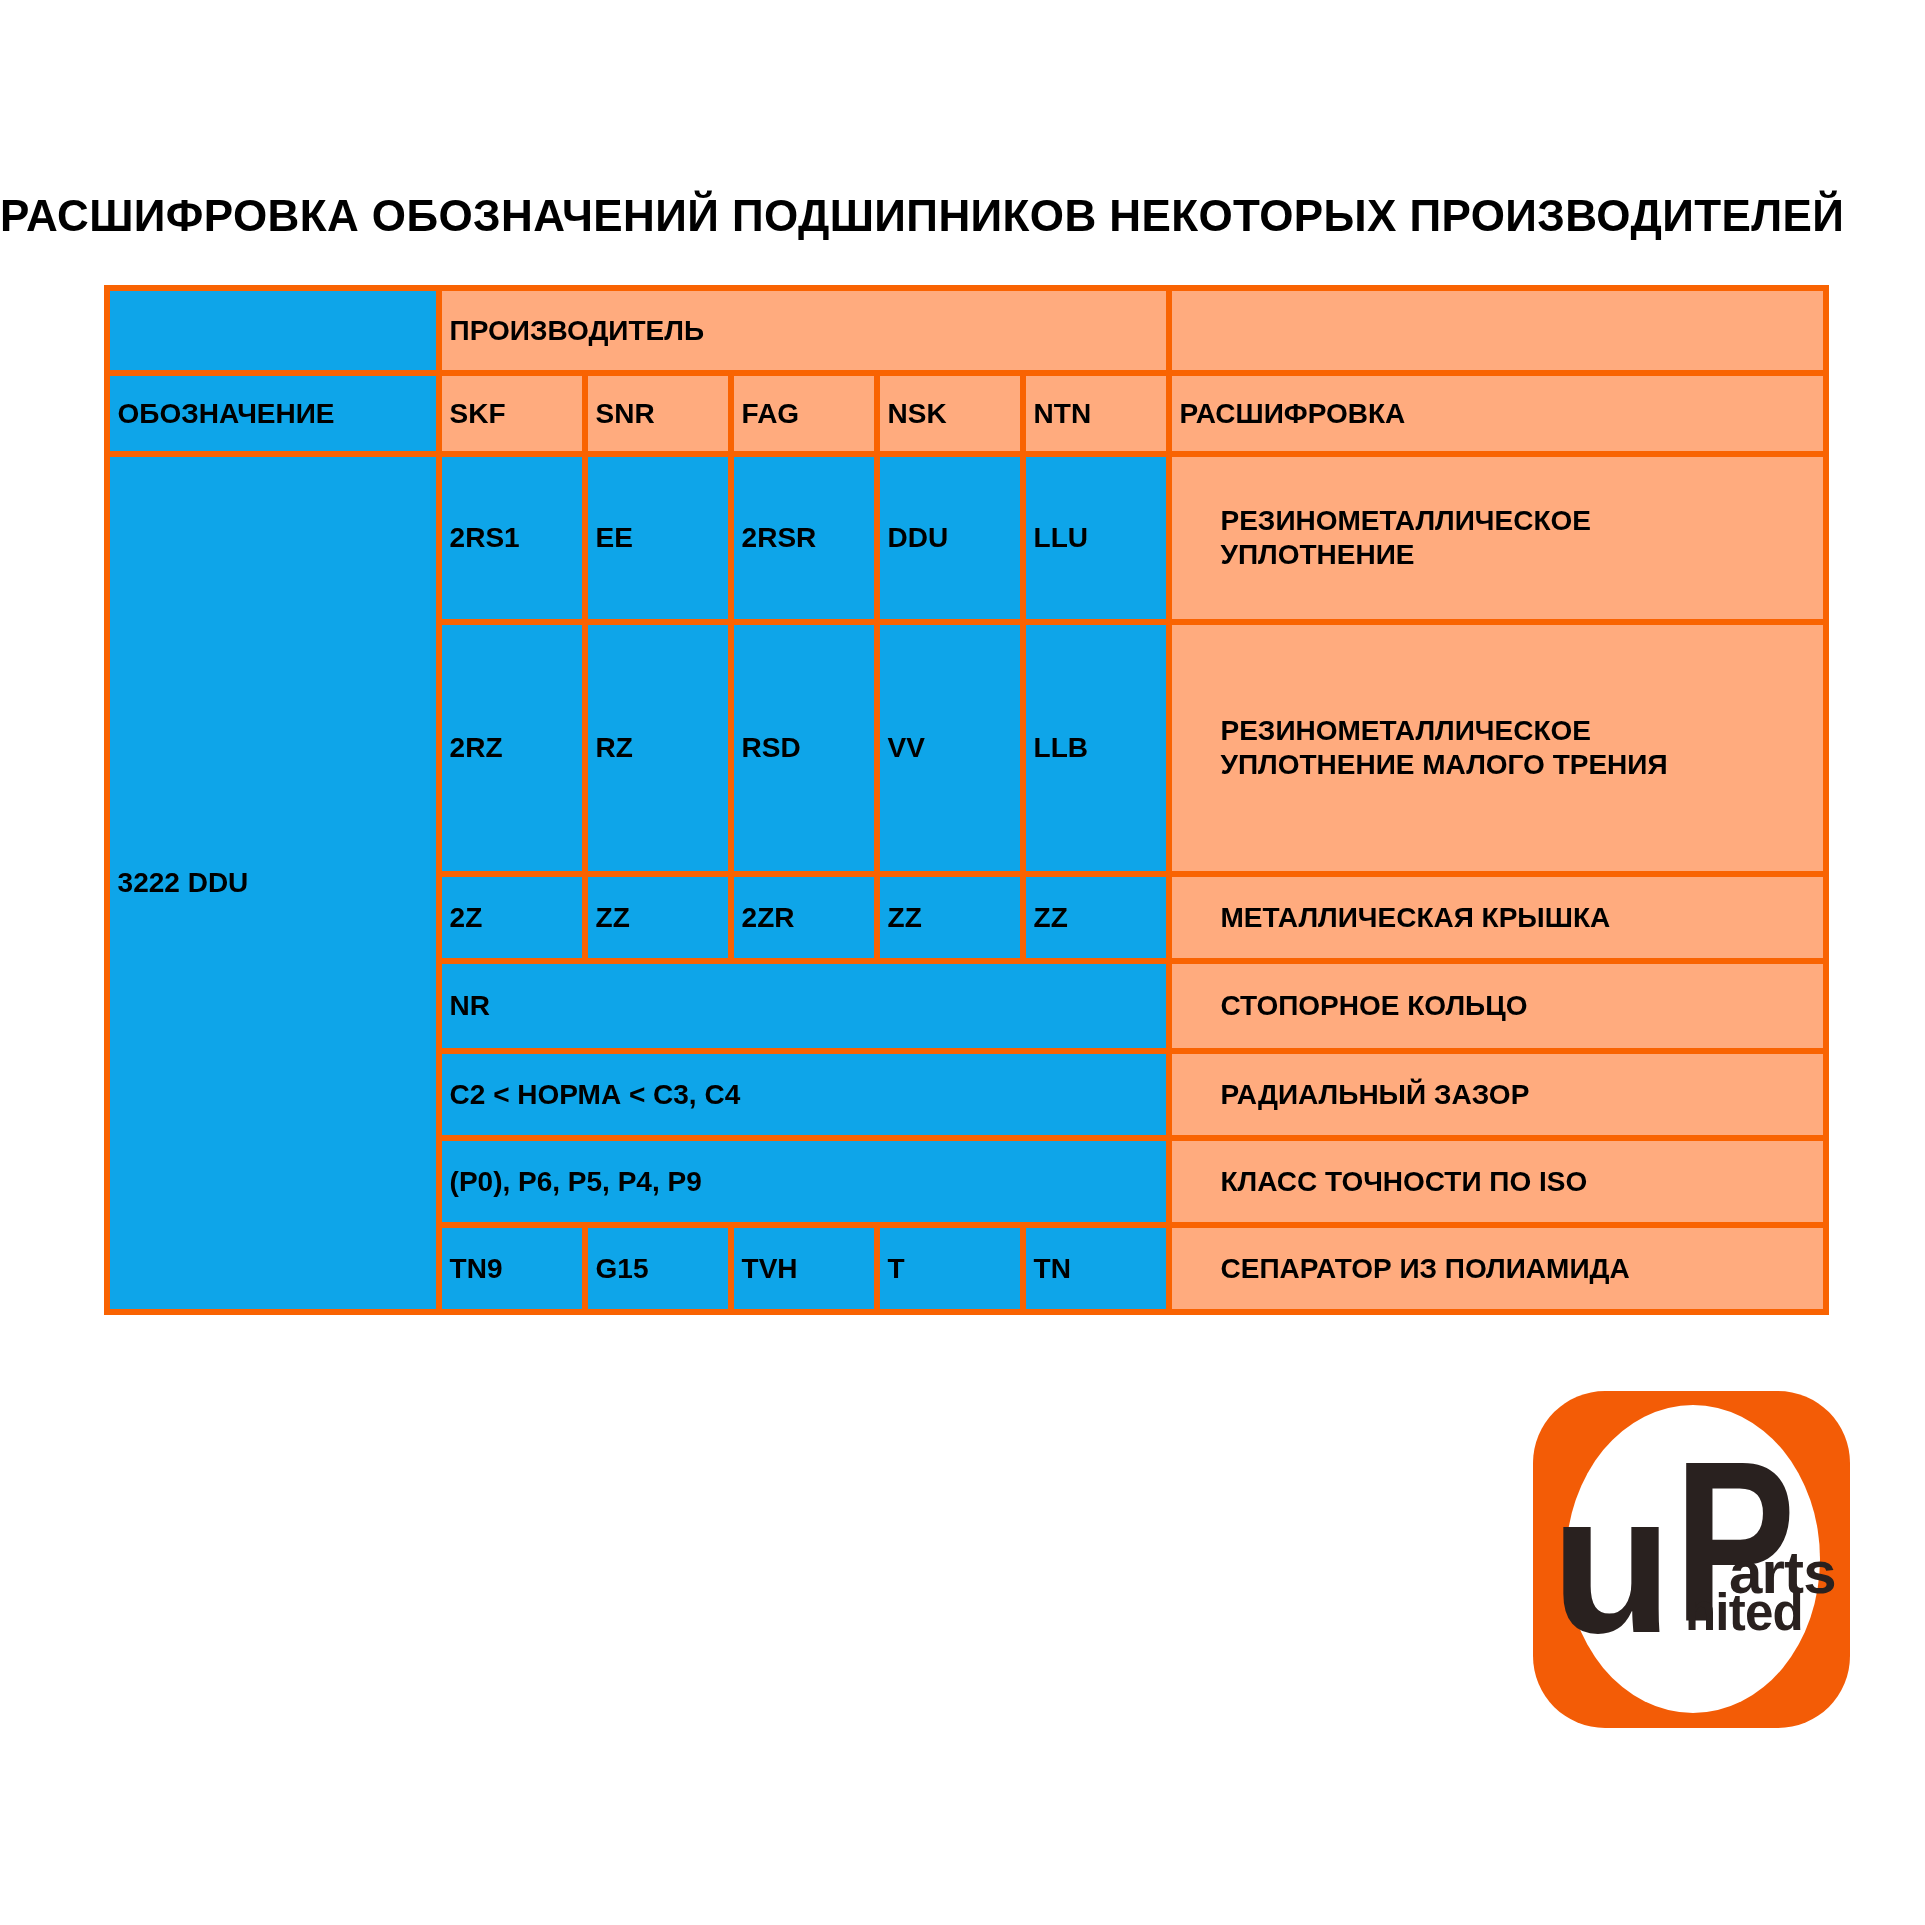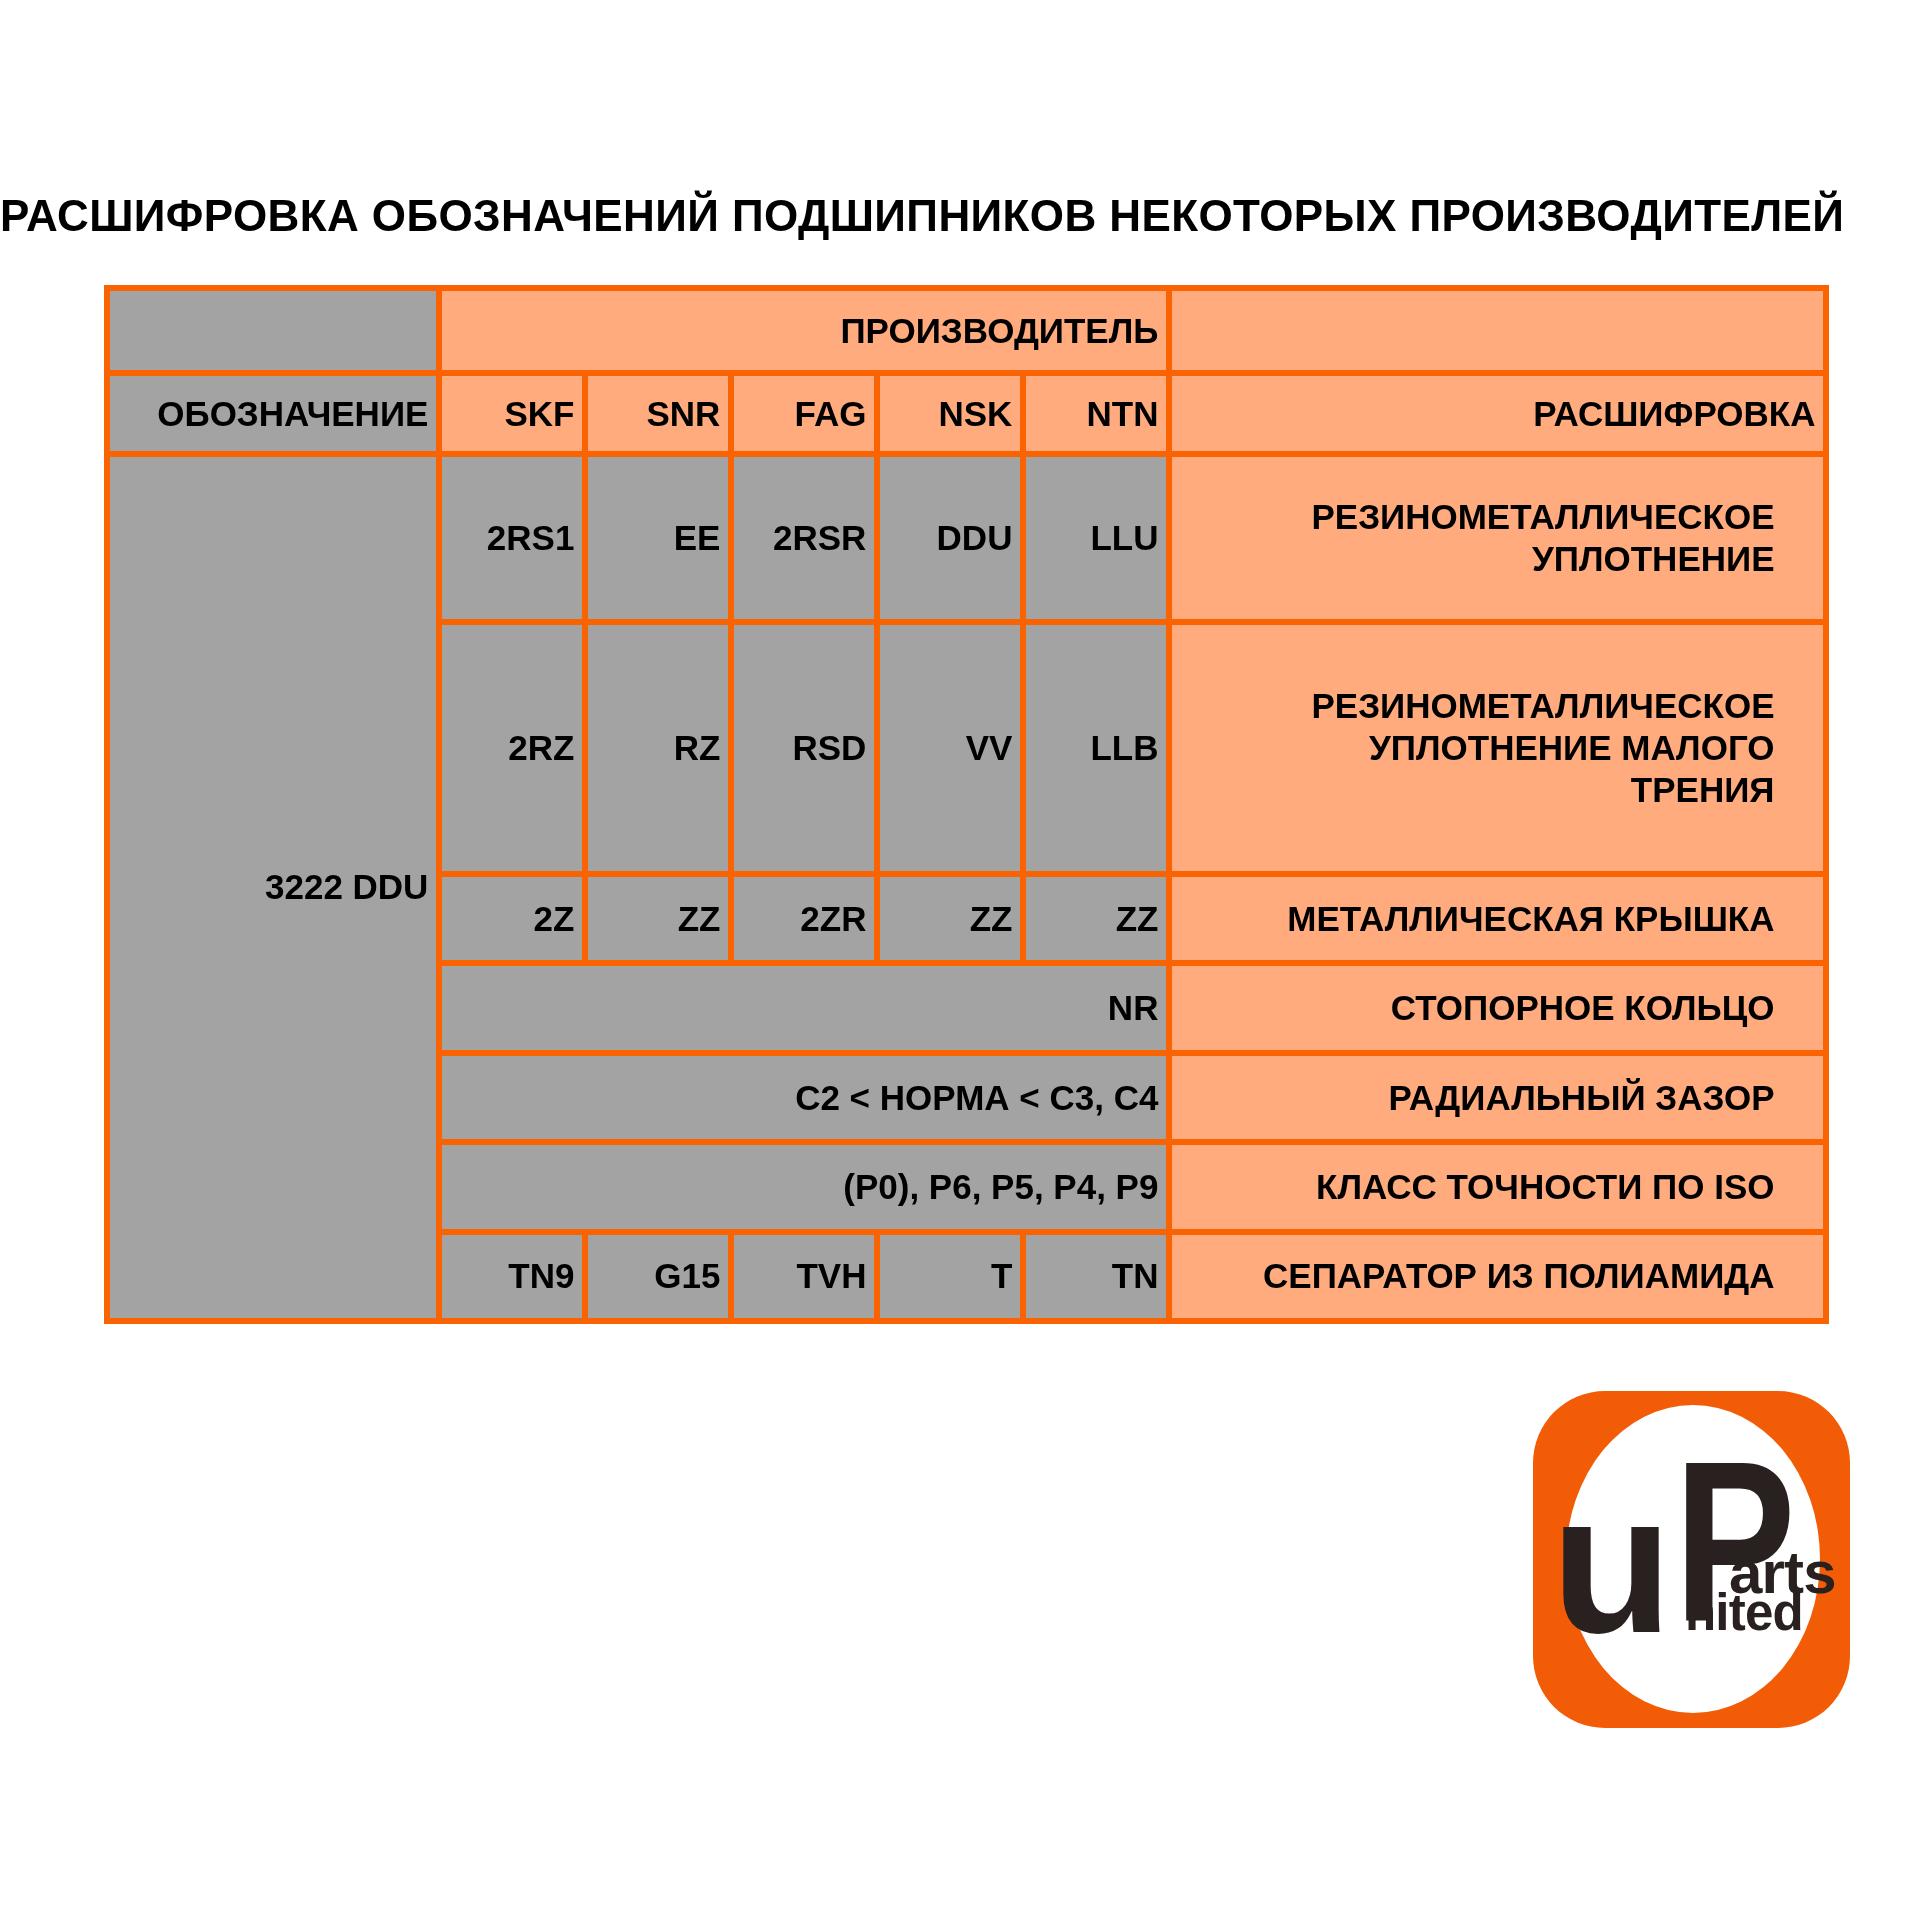--- a/index.html
+++ b/index.html
@@ -10,25 +10,25 @@
   .page-title{
     position:absolute;top:191px;left:0;width:1838px;
     text-align:center;font-size:44px;letter-spacing:0.4px;white-space:nowrap;
   }
   table.bearing{
     position:absolute;left:104px;top:285px;width:1718px;
     border-collapse:collapse;table-layout:fixed;
   }
   table.bearing td{
     border:6.8px solid #F96302;
-    text-align:right;vertical-align:middle;
-    font-size:35px;font-weight:bold;
+    text-align:left;vertical-align:middle;
+    font-size:28px;font-weight:bold;
     padding:4.6px 7.6px;
   }
-  td.w{background:#a3a3a3;}
+  td.w{background:#0ea5e9;}
   td.o{background:#FFAB7E;}
   .dw{max-width:554px;margin:16px auto;line-height:1.2;}
   tr.r1{height:85px;} tr.r2{height:81px;} tr.r3{height:168px;}
   tr.r4{height:252px;} tr.r5{height:87px;} tr.r6{height:90px;}
   tr.r7{height:87px;} tr.r8{height:87px;} tr.r9{height:87px;}
 
   
   .logo{
     position:absolute;left:1533px;top:1391px;width:317px;height:337px;
     background:#F35C06;border-radius:72px;

